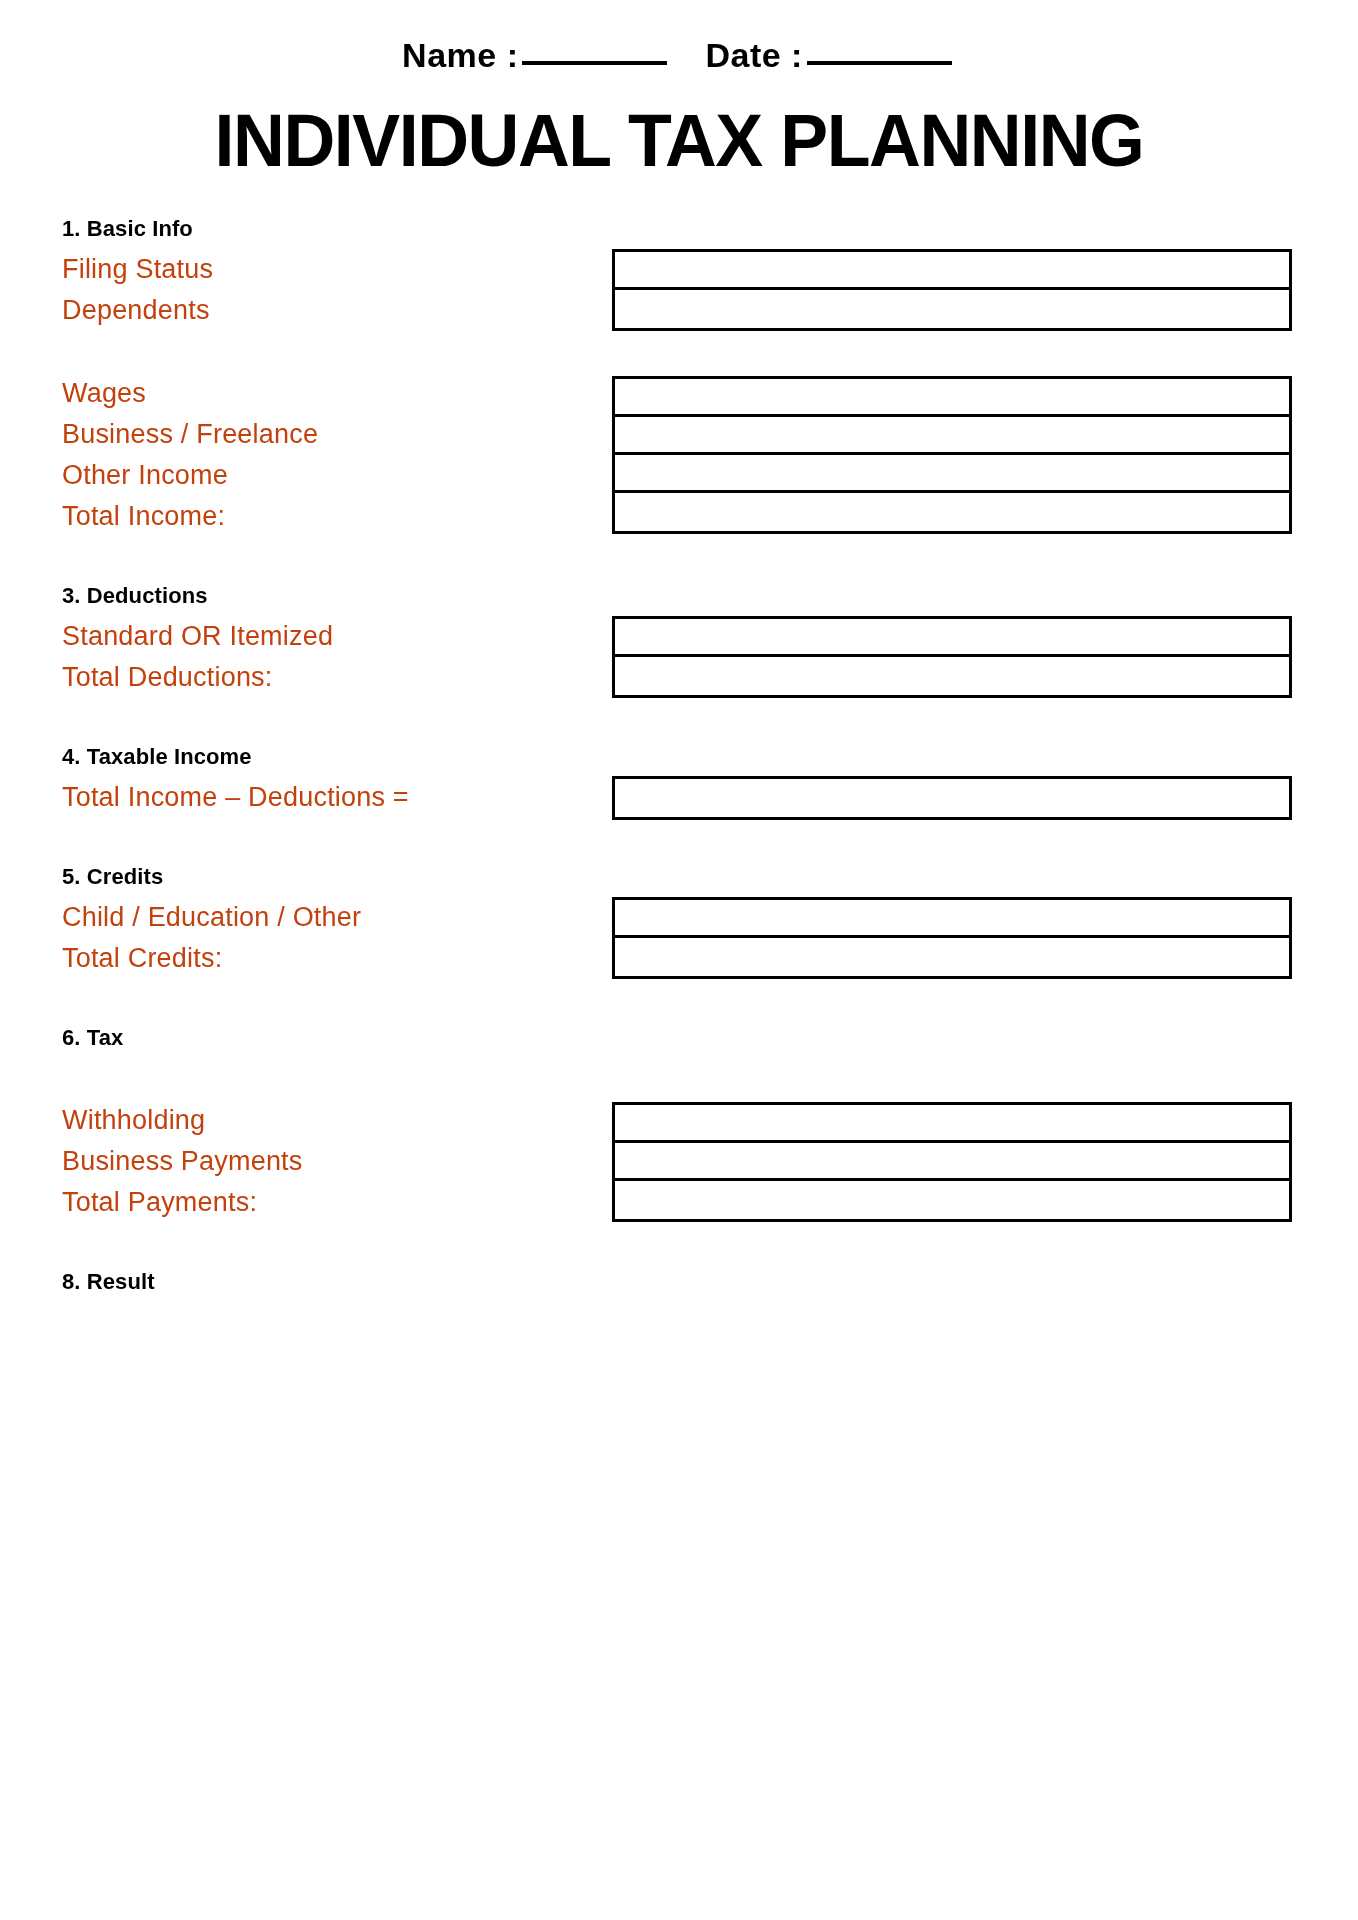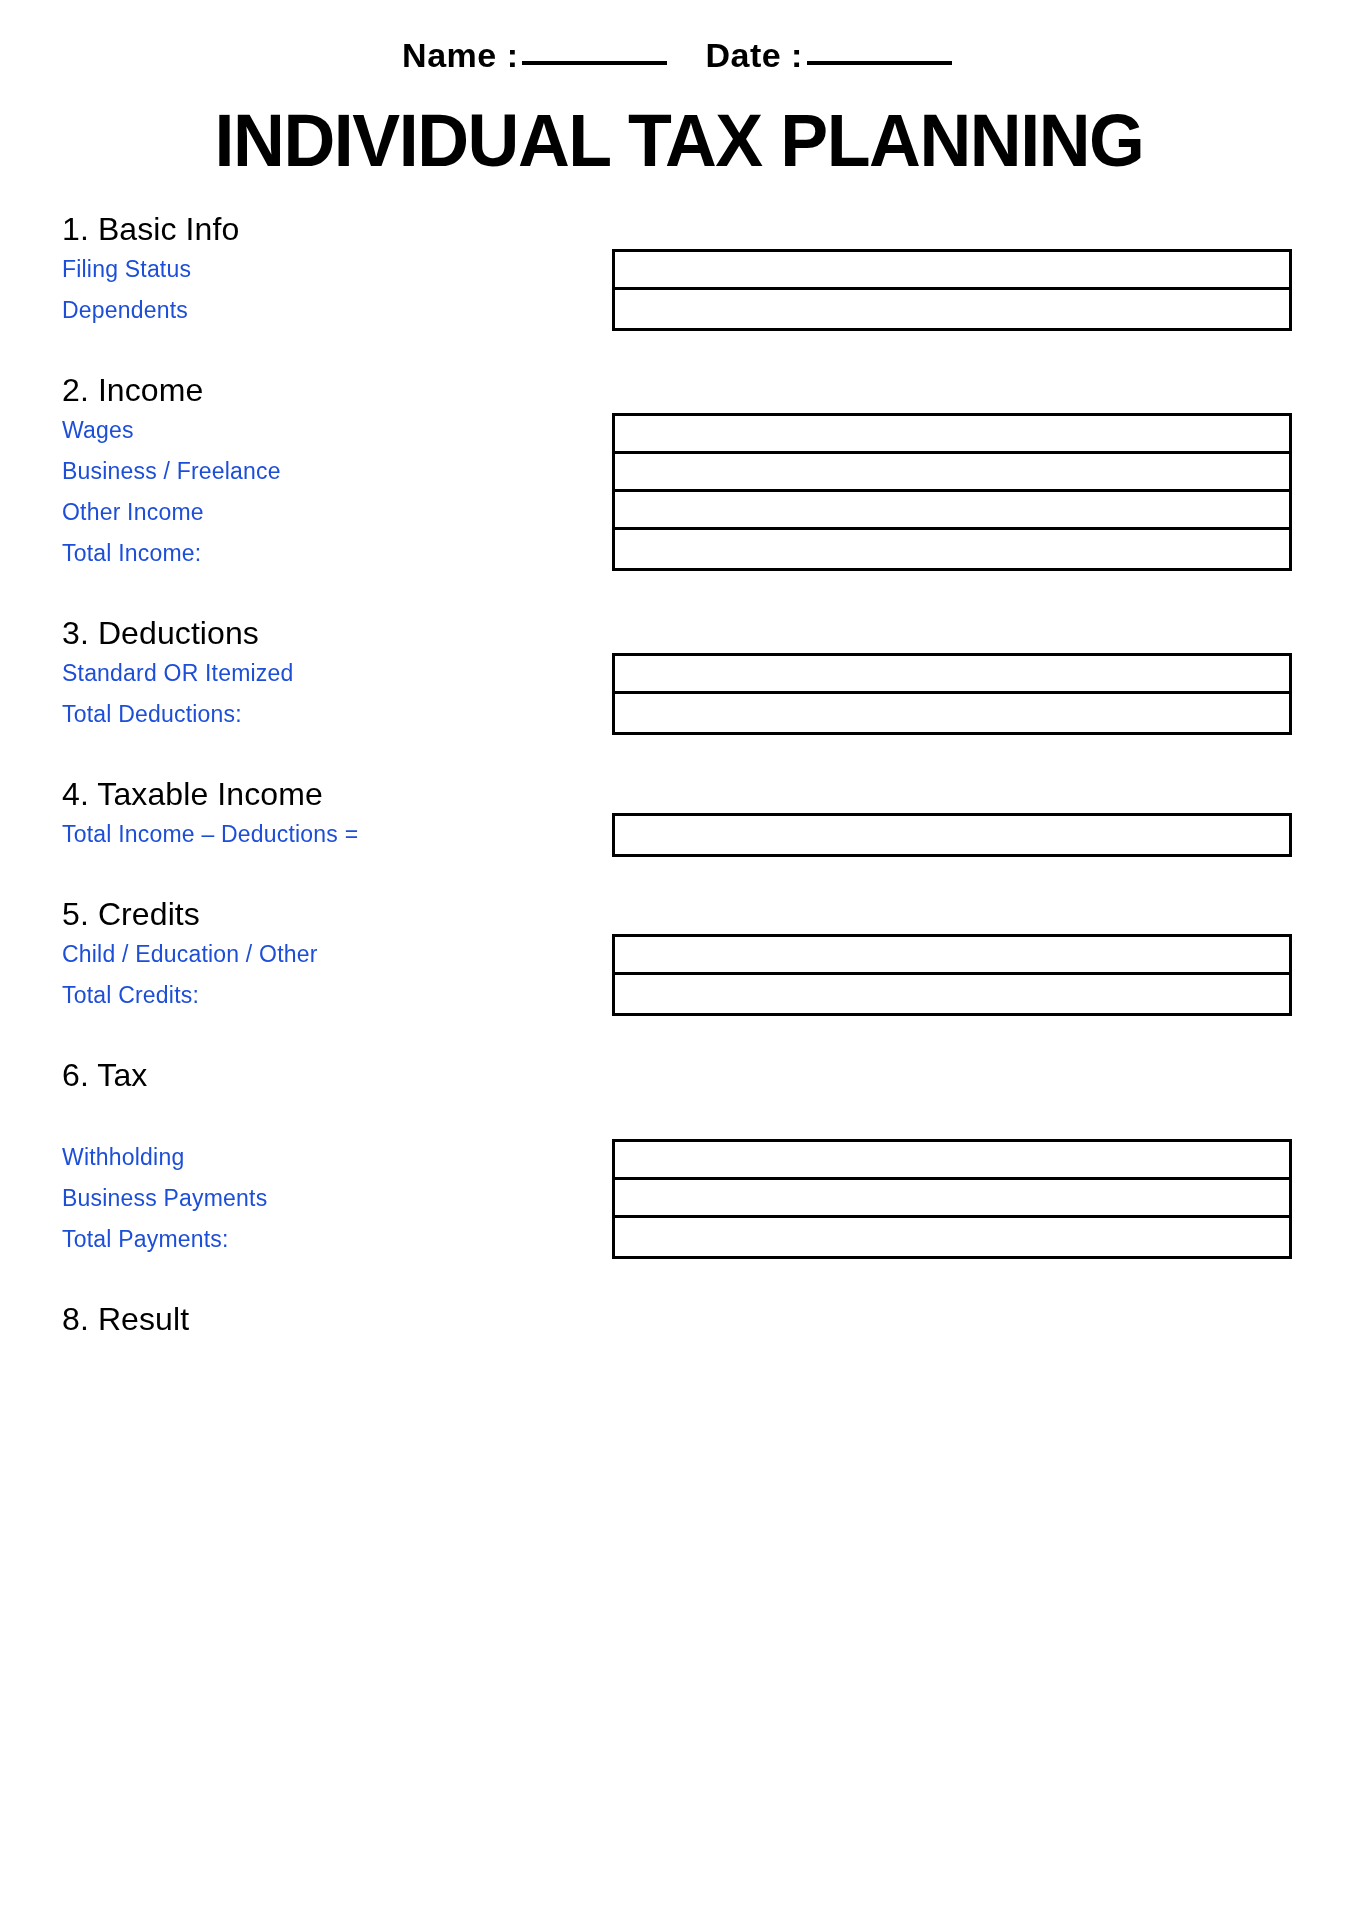--- a/index.html
+++ b/index.html
@@ -63,44 +63,44 @@
     left: 0;
     width: 100%;
     height: 1700px;
   }
 
   .section {
     position: relative;
     margin: 0;
   }
   .section-title {
-    font-size: 32px;
-    font-weight: normal;
+    font-size: 22px;
+    font-weight: bold;
     letter-spacing: 0.1px;
     padding-left: 62px;
     line-height: 34px;
     margin-bottom: 3px;
   }
   .rows {
     position: relative;
   }
   .row {
     position: relative;
     height: 41px;
     display: flex;
     align-items: center;
   }
   .row-label {
-    font-size: 23px;
+    font-size: 27px;
     font-weight: 300;
     line-height: 41px;
     padding-left: 62px;
     letter-spacing: 0.2px;
     white-space: nowrap;
-    color: #1d4ed8;
+    color: #c2410c;
   }
 
   
   .boxstack {
     position: absolute;
     left: 612px;
     width: 680px;
     box-sizing: border-box;
     border: 3px solid #000;
     background: #fff;
@@ -138,21 +138,20 @@
             <div class="row-label">Dependents</div>
           </div>
           <div class="boxstack" style="top: 0px;">
             <div class="box"></div>
             <div class="box"></div>
           </div>
         </div>
       </div>
       <div class="sec-gap"></div>
       <div class="section">
-        <div class="section-title">2. Income</div>
         <div class="rows">
           <div class="row">
             <div class="row-label">Wages</div>
           </div>
           <div class="row">
             <div class="row-label">Business / Freelance</div>
           </div>
           <div class="row">
             <div class="row-label">Other Income</div>
           </div>

